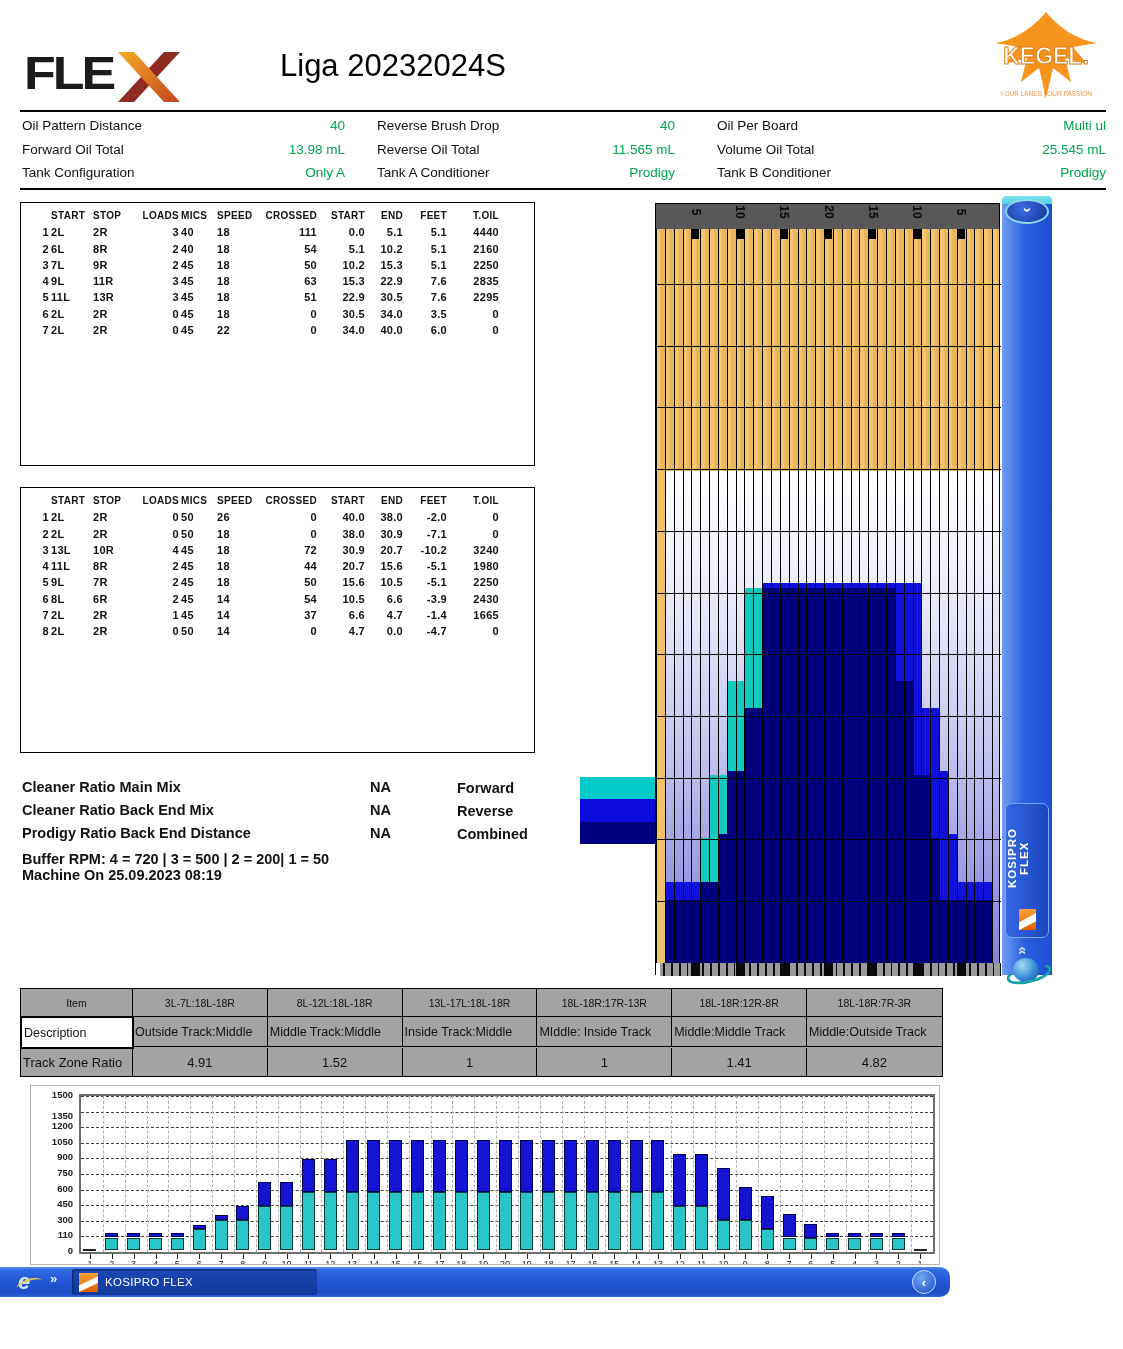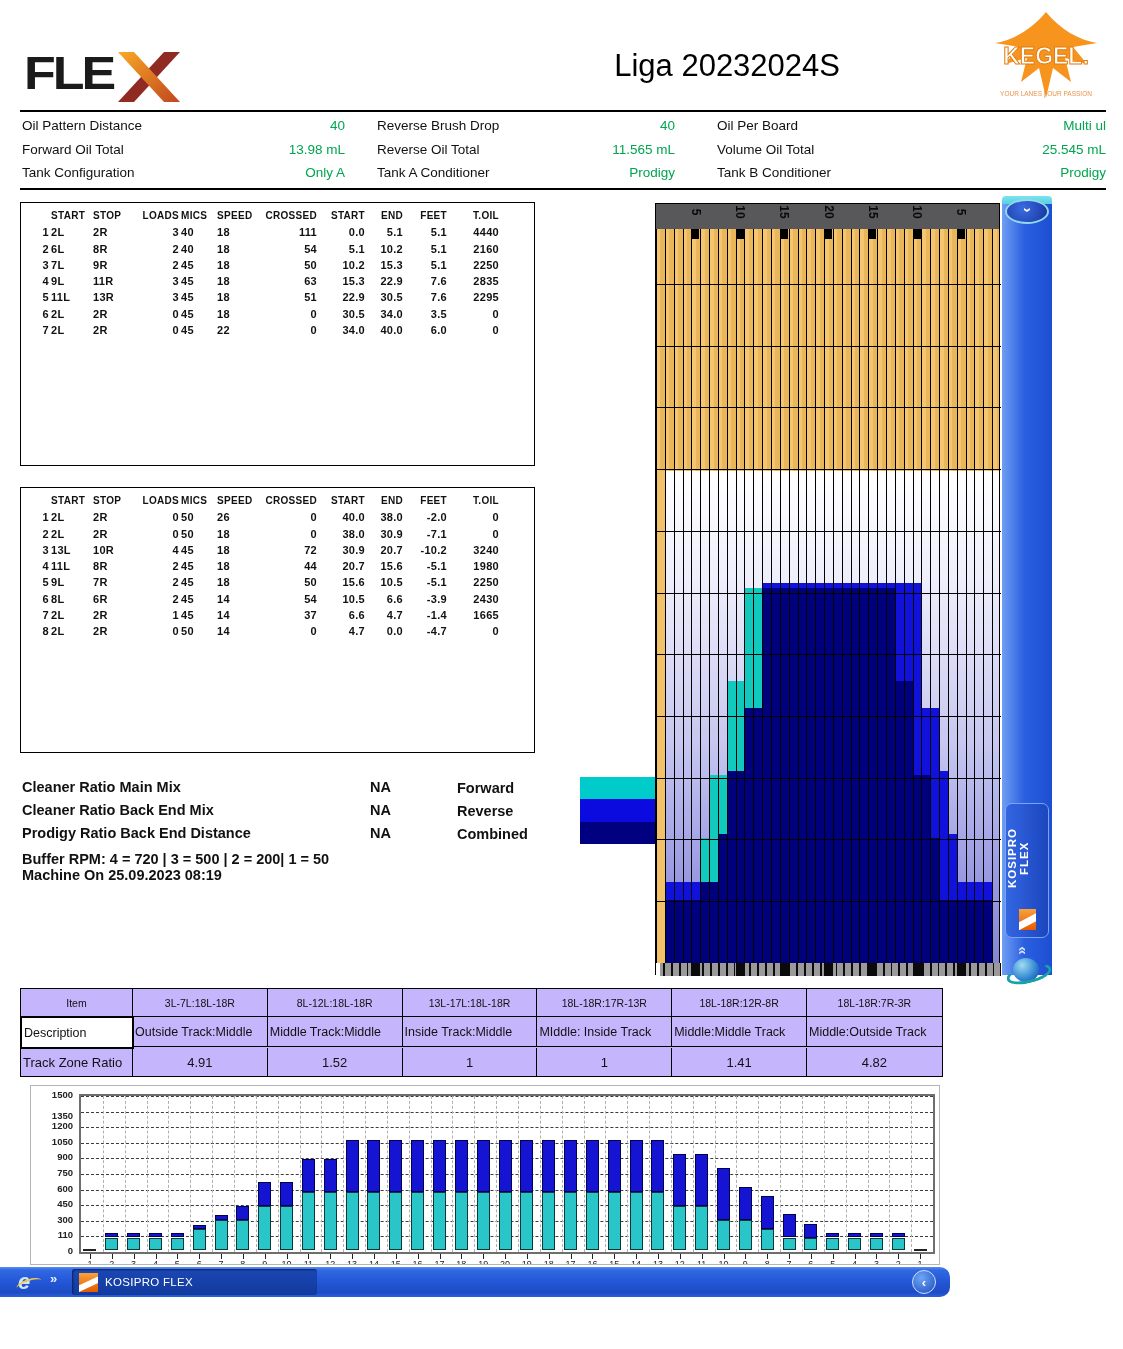--- a/index.html
+++ b/index.html
@@ -2,21 +2,21 @@
 <html><head>
 <meta charset="utf-8">
 <style>
   html,body{margin:0;padding:0;background:#fff;}
   #page{position:relative;width:1123px;height:1349px;background:#fff;overflow:hidden;
         font-family:"Liberation Sans",sans-serif;color:#111;}
   .abs{position:absolute;}
   
   #flex-logo{left:24px;top:44px;width:230px;height:62px;}
   #flex-fle{font-weight:900;font-size:52px;letter-spacing:-3px;color:#1b1b1b;transform:scaleY(.88);display:inline-block;line-height:58px;}
-  #page-title{left:280px;top:48px;width:560px;text-align:right;font-size:31px;color:#000;}
+  #page-title{left:280px;top:48px;width:560px;text-align:left;font-size:31px;color:#000;}
   #kegel-logo{left:985px;top:6px;width:122px;height:100px;}
   
   #info{left:20px;top:110px;width:1086px;border-top:2px solid #000;border-bottom:2px solid #000;padding:2px 0 3px 0;}
   .info-row{display:grid;grid-template-columns:200px 125px 30px 190px 110px 40px 200px 1fr;height:23.5px;align-items:center;}
   .ilabel{font-size:13.5px;color:#111;padding-left:2px;white-space:nowrap;}
   .ivalue{font-size:13.5px;color:#00a550;text-align:right;white-space:nowrap;}
   
   .ptable{width:513px;border:1px solid #000;background:#fff;}
   #ftable{left:20px;top:202px;height:262px;}
   #rtable{left:20px;top:487px;height:264px;}
@@ -57,21 +57,21 @@
   #sb-tab{position:absolute;left:3px;top:607px;width:44px;height:135px;border-radius:7px;background:linear-gradient(90deg,#3466e2,#1b46be);border:1px solid #7aa4f2;box-sizing:border-box;}
   #sb-tab-label{position:absolute;left:0;top:6px;width:100%;height:96px;writing-mode:vertical-rl;transform:rotate(180deg);
     color:#fff;font-size:11.5px;font-weight:bold;letter-spacing:1px;text-align:center;}
   #sb-tab-logo{position:absolute;left:13px;bottom:7px;width:17px;height:21px;background:linear-gradient(#f9a13c,#e65c00);overflow:hidden;}
   #sb-tab-logo:before{content:"";position:absolute;left:-4px;top:9px;width:26px;height:7px;background:#fff;transform:rotate(-28deg);}
   #sb-more{position:absolute;left:14px;top:746px;color:#d7e4ff;font-weight:bold;font-size:15px;transform:rotate(-90deg);}
   #sb-globe{position:absolute;left:6px;top:762px;width:36px;height:26px;}
   #sb-globe .ball{position:absolute;left:5px;top:0;width:26px;height:24px;border-radius:50%;background:radial-gradient(circle at 35% 30%,#9fdcf5,#2f83d0 60%,#0c4a9a);}
   #sb-globe .ring{position:absolute;left:-2px;top:7px;width:40px;height:12px;border-radius:50%;border:3px solid #18a2a8;border-top-color:transparent;transform:rotate(-14deg);}
   
-  #ttable{left:20px;top:988px;width:923px;border:1px solid #000;box-sizing:border-box;background:#c4b5fd;}
+  #ttable{left:20px;top:988px;width:923px;border:1px solid #000;box-sizing:border-box;background:#a3a3a3;}
   .trow{display:grid;grid-template-columns:112px repeat(6,134.8px);}
   .tcell{border-right:1px solid #000;border-bottom:1px solid #000;display:flex;align-items:center;justify-content:center;text-align:center;}
   .trow .tcell:last-child{border-right:none;}
   .trow:last-child .tcell{border-bottom:none;}
   .thead{height:27px;font-size:10.5px;}
   .tdesc{height:29px;font-size:12.5px;}
   .tratio{height:28px;font-size:13px;}
   .tleft{justify-content:flex-start;padding-left:2px;}
   #desc-cell{border:2px solid #000;margin:-1px;z-index:2;background:#fff;}
   

